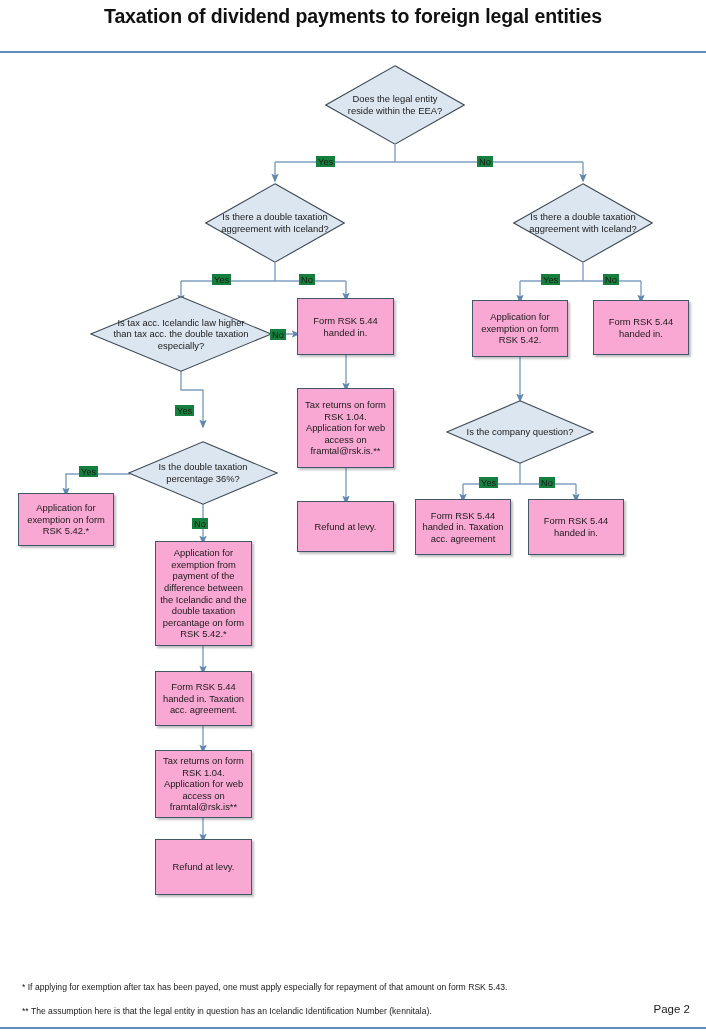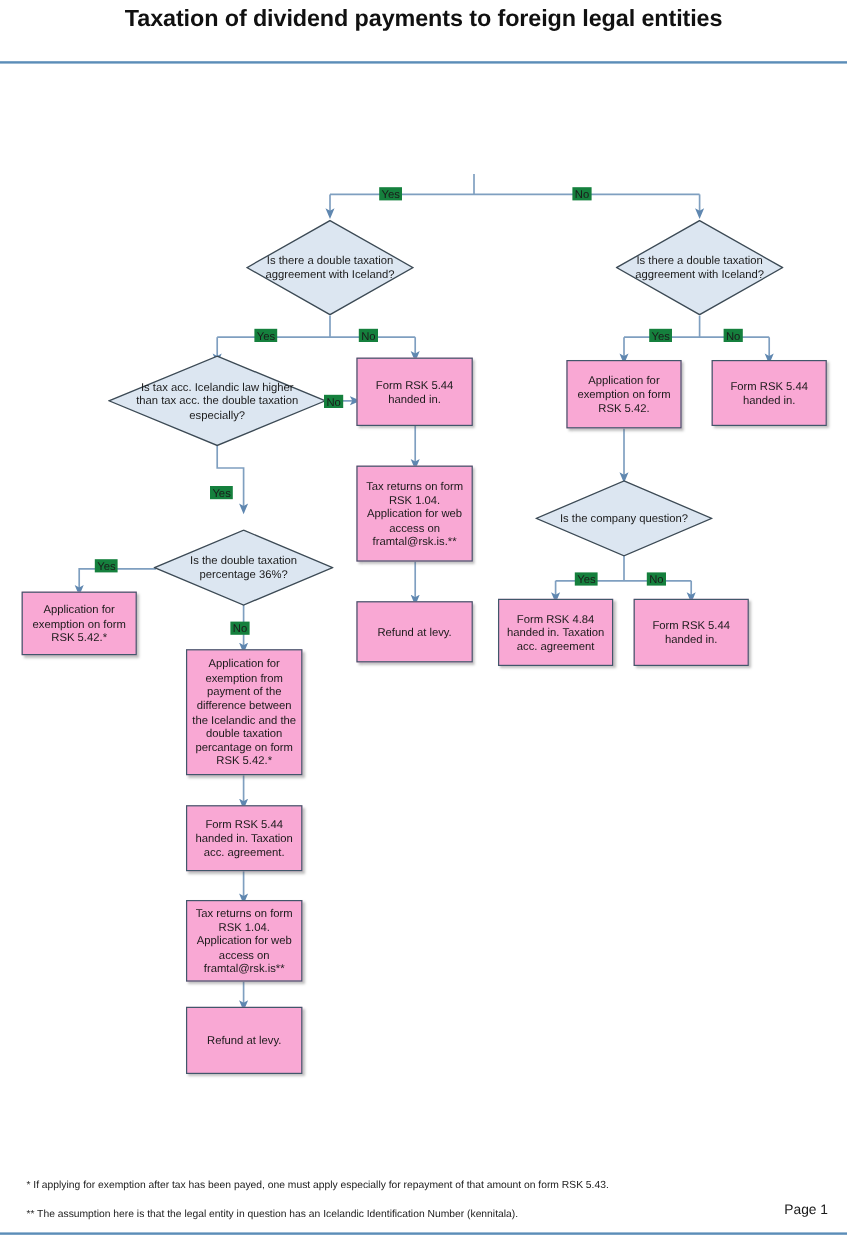--- a/index.html
+++ b/index.html
@@ -181,20 +181,26 @@
 
         <path d="M520,357 L520,398" marker-end="url(#arw)"></path>
 
         <path d="M520,463 L520,484"></path>
         <path d="M463,484 L576,484"></path>
         <path d="M463,484 L463,498" marker-end="url(#arw)"></path>
         <path d="M576,484 L576,498" marker-end="url(#arw)"></path>
       </g>
     </svg>
 
+    <div class="node diamond" style="left:325px; top:65px; width:140px; height:80px;">
+      <svg class="dshape" viewBox="0 0 140 80" preserveAspectRatio="none">
+        <polygon points="70,0.8 139.2,40 70,79.2 0.8,40" fill="#dce6f1" stroke="#3c4a55" stroke-width="1.1"></polygon>
+      </svg>
+      <div class="inner">Does the legal entity reside within the EEA?</div>
+    </div>
 
     <div class="node diamond" style="left:205px; top:183px; width:140px; height:80px;">
       <svg class="dshape" viewBox="0 0 140 80" preserveAspectRatio="none">
         <polygon points="70,0.8 139.2,40 70,79.2 0.8,40" fill="#dce6f1" stroke="#3c4a55" stroke-width="1.1"></polygon>
       </svg>
       <div class="inner">Is there a double taxation aggreement with Iceland?</div>
     </div>
 
     <div class="node diamond" style="left:513px; top:183px; width:140px; height:80px;">
       <svg class="dshape" viewBox="0 0 140 80" preserveAspectRatio="none">
@@ -258,21 +264,21 @@
 
     <div class="node box" style="left:472px; top:300px; width:96px; height:57px;">
       <div class="inner">Application for exemption on form RSK 5.42.</div>
     </div>
 
     <div class="node box" style="left:593px; top:300px; width:96px; height:55px;">
       <div class="inner">Form RSK 5.44 handed in.</div>
     </div>
 
     <div class="node box" style="left:415px; top:499px; width:96px; height:56px;">
-      <div class="inner">Form RSK 4.84 handed in. Taxation acc. agreement</div>
+      <div class="inner">Form RSK 5.44 handed in. Taxation acc. agreement</div>
     </div>
 
     <div class="node box" style="left:528px; top:499px; width:96px; height:56px;">
       <div class="inner">Form RSK 5.44 handed in.</div>
     </div>
 
     <div class="elabel" style="left:316px; top:156px;">Yes</div>
     <div class="elabel" style="left:477px; top:156px;">No</div>
 
     <div class="elabel" style="left:212px; top:274px;">Yes</div>
@@ -287,16 +293,16 @@
     <div class="elabel" style="left:541px; top:274px;">Yes</div>
     <div class="elabel" style="left:603px; top:274px;">No</div>
 
     <div class="elabel" style="left:479px; top:477px;">Yes</div>
     <div class="elabel" style="left:539px; top:477px;">No</div>
 
   </div>
 
   <div class="footnote" style="left:22px; top:982px;">* If applying for exemption after tax has been payed, one must apply especially for repayment of that amount on form RSK 5.43.</div>
   <div class="footnote" style="left:22px; top:1006px;">** The assumption here is that the legal entity in question has an Icelandic Identification Number (kennitala).</div>
-  <div class="page-num">Page 1</div>
+  <div class="page-num">Page 2</div>
 
   <div class="footer-rule"></div>
 </div>
 
 </body></html>

